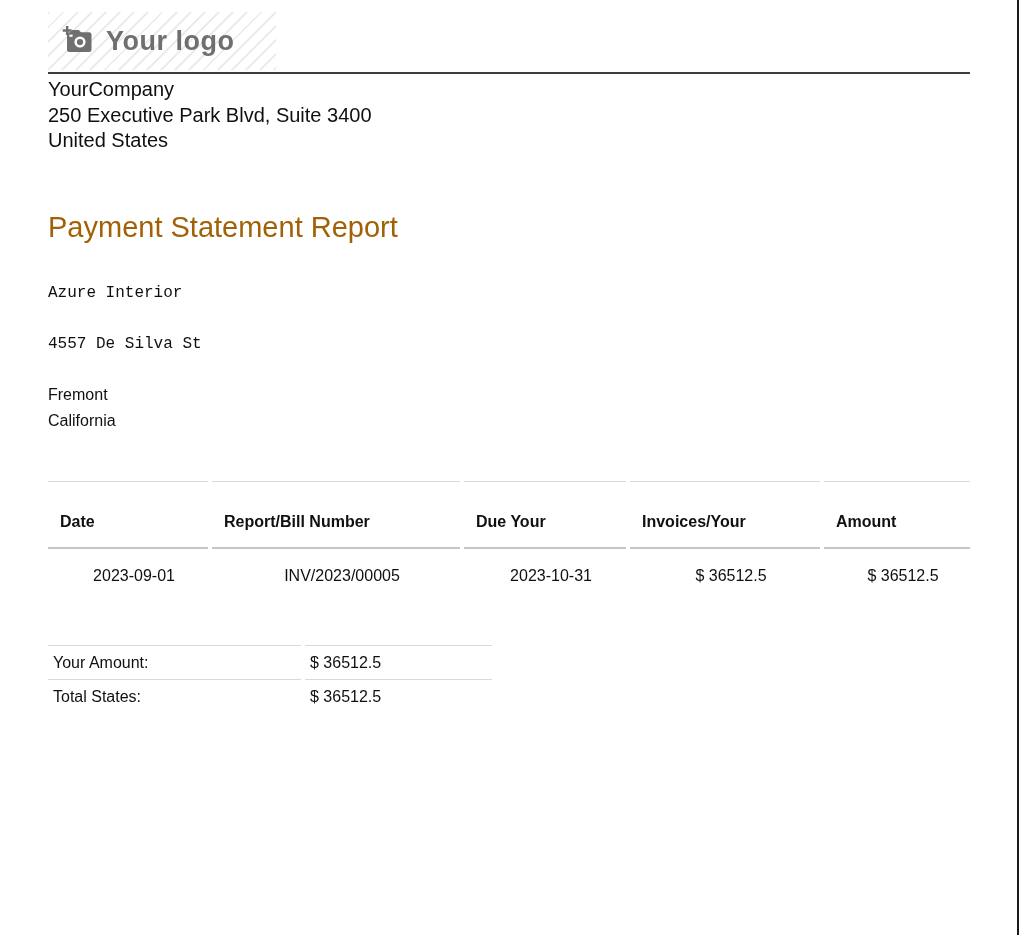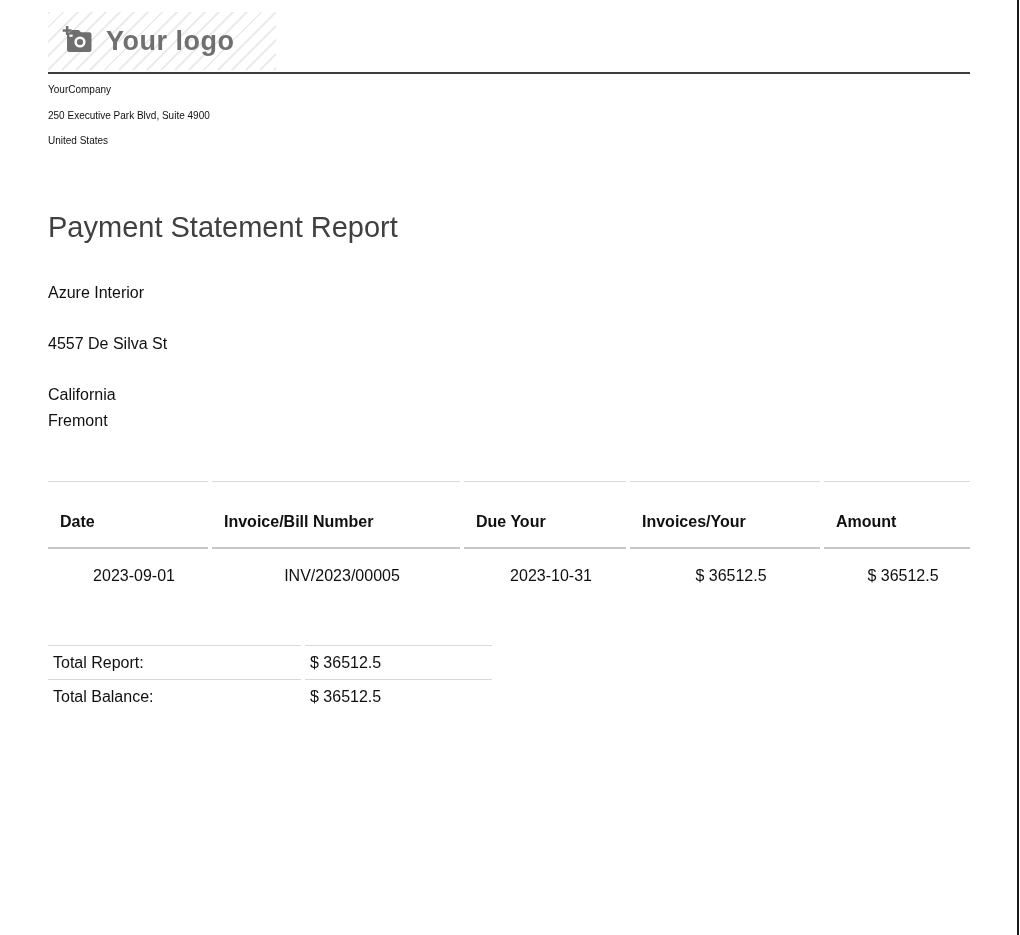--- a/index.html
+++ b/index.html
@@ -37,32 +37,32 @@
   }
   .camera-icon { display: inline-block; }
 
   .header-rule {
     border: none;
     border-top: 2px solid #3c3c3c;
     margin-top: 2px;
     width: 922px;
   }
 
-  .company-block { margin-top: 3px; font-size: 10px; line-height: 25.5px; }
+  .company-block { margin-top: 3px; font-size: 20px; line-height: 25.5px; }
 
   .report-title {
     margin-top: 54px;
     font-size: 29px;
     font-weight: 400;
     line-height: 38px;
-    color: #404040;
+    color: #a16207;
   }
 
   .customer-block { margin-top: 34px; font-size: 16px; line-height: 26px; }
-  .customer-block .spaced { margin-bottom: 25px; }
+  .customer-block .spaced { margin-bottom: 25px; font-family: Liberation Mono, monospace; }
 
   
   table.lines {
     border-collapse: separate;
     border-spacing: 4px 0;
     table-layout: fixed;
     width: 930px;
     margin-left: -4px;
     margin-top: 47px;
     font-size: 16px;
@@ -120,48 +120,48 @@
         </svg>
       </span>
       <span class="logo-text">Your logo</span>
     </div>
 
     <hr class="header-rule">
 
     
     <div class="company-block">
       <div>YourCompany</div>
-      <div>250 Executive Park Blvd, Suite 4900</div>
+      <div>250 Executive Park Blvd, Suite 3400</div>
       <div>United States</div>
     </div>
 
     
     <div class="report-title">Payment Statement Report</div>
 
     
     <div class="customer-block">
       <div class="spaced">Azure Interior</div>
       <div class="spaced">4557 De Silva St</div>
+      <div>Fremont</div>
       <div>California</div>
-      <div>Fremont</div>
     </div>
 
     
     <table class="lines">
       <colgroup>
         <col style="width:160px">
           <col style="width:248px">
           <col style="width:162px">
           <col style="width:190px">
           <col style="width:146px">
       </colgroup>
       <thead>
         <tr>
           <th>Date</th>
-          <th>Invoice/Bill Number</th>
+          <th>Report/Bill Number</th>
           <th>Due Your</th>
           <th>Invoices/Your</th>
           <th>Amount</th>
         </tr>
       </thead>
       <tbody>
         <tr>
           <td>2023-09-01</td>
           <td>INV/2023/00005</td>
           <td>2023-10-31</td>
@@ -172,24 +172,24 @@
     </table>
 
     
     <table class="totals">
       <colgroup>
         <col style="width:253px">
           <col style="width:187px">
       </colgroup>
       <tbody>
         <tr class="row-first">
-          <td>Total Report:</td>
+          <td>Your Amount:</td>
           <td>$ 36512.5</td>
         </tr>
         <tr>
-          <td>Total Balance:</td>
+          <td>Total States:</td>
           <td>$ 36512.5</td>
         </tr>
       </tbody>
     </table>
 
   </div>
 </div>
 
 </body></html>

